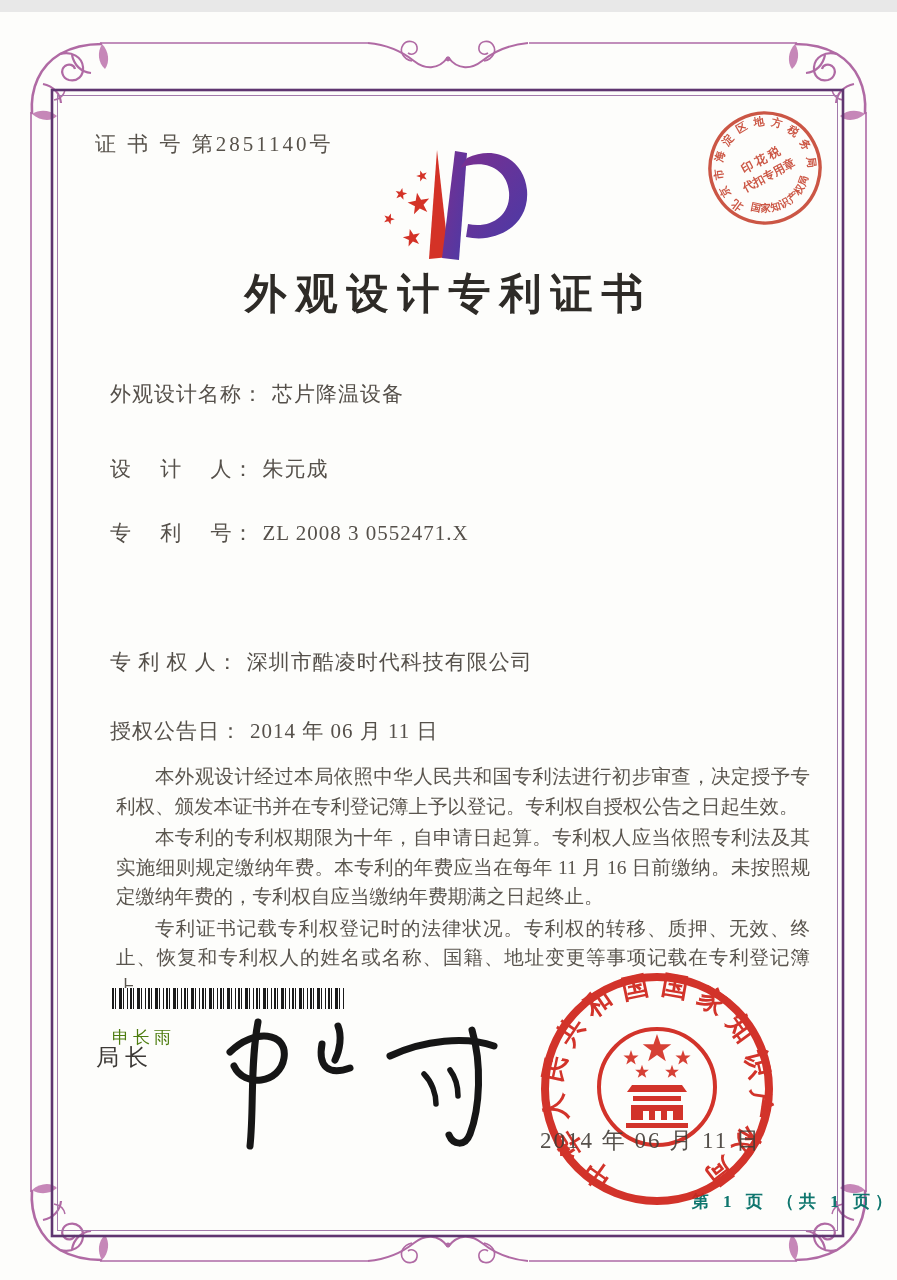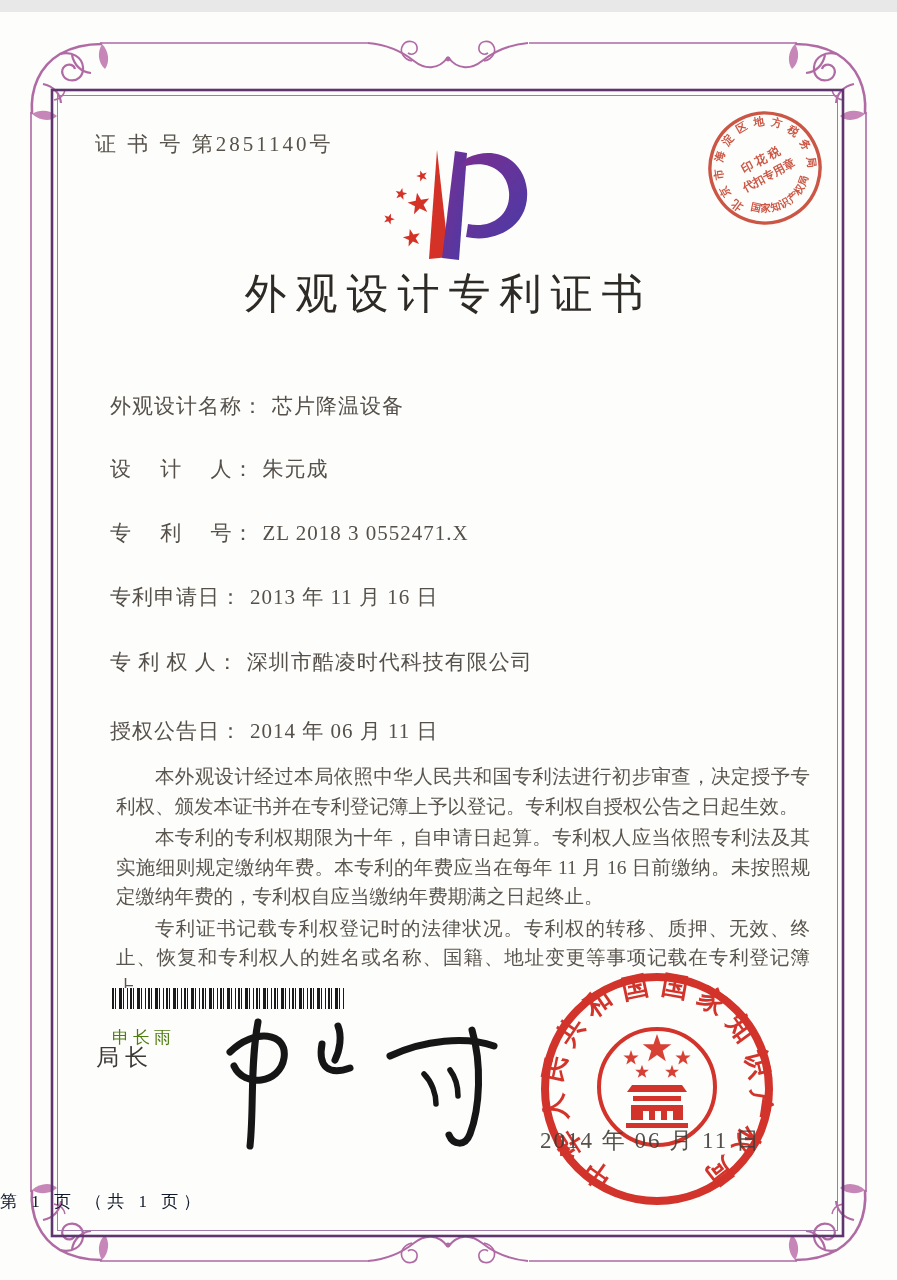--- a/index.html
+++ b/index.html
@@ -4,38 +4,38 @@
 <style>
   html,body{margin:0;padding:0;background:#e8e8e8;}
   .page{
     position:relative;width:897px;height:1280px;margin:12px auto;
     background:#fdfdfb;overflow:hidden;
     font-family:"Liberation Serif","DejaVu Serif",serif;
     color:#4b4743;
   }
   .abs{position:absolute;}
   .cert-number{left:95px;top:118px;font-size:21px;letter-spacing:3px;color:#57524b;}
-  .title{left:0;right:0;top:254px;text-align:center;font-size:42px;font-weight:normal;
+  .title{left:0;right:0;top:254px;text-align:center;font-size:42px;font-weight:bold;
          letter-spacing:9px;color:#2e2b27;}
   .field{left:110px;font-size:21px;color:#55504a;letter-spacing:1px;white-space:nowrap;}
   .field .value{margin-left:8px;}
   .paras{left:116px;top:750px;width:694px;font-size:19.5px;line-height:29.5px;
          color:#5a554e;text-align:justify;}
   .paras p{margin:0 0 2px 0;text-indent:2em;}
   .barcode{left:112px;top:976px;width:232px;height:21px;
     background:repeating-linear-gradient(90deg,
       #1a1a1a 0 2px,#fff 2px 3px,#1a1a1a 3px 4px,#fff 4px 7px,
       #1a1a1a 7px 10px,#fff 10px 11px,#1a1a1a 11px 12px,#fff 12px 15px,
       #1a1a1a 15px 16px,#fff 16px 18px);}
   .signer-title{left:96px;top:1030px;font-size:23px;color:#3c3936;letter-spacing:6px;}
   .signer-name{left:112px;top:1014px;font-size:17px;color:#4d7c0f;letter-spacing:4px;}
   .seal-date{left:540px;top:1113px;font-size:23px;color:#423d37;letter-spacing:2px;
              opacity:.9;z-index:6;}
-  .footer{left:0;right:0;top:1178px;text-align:left;font-size:17px;color:#0f172a;
-          letter-spacing:5px;}
+  .footer{left:0;right:0;top:1178px;text-align:right;font-size:17px;color:#0f766e;
+          letter-spacing:5px;font-weight:bold;}
   svg text{font-family:"Liberation Serif","DejaVu Serif",serif;}
 </style>
 </head>
 <body>
 
 <div class="page">
 
   <svg class="abs" style="left:0;top:0;" width="897" height="1280" viewBox="0 0 897 1280">
     <defs>
       <g id="cornerFl" fill="none" stroke="#b06aa4" stroke-width="2.2">
@@ -89,31 +89,28 @@
     <use href="#star" transform="translate(51,83) scale(0.58) rotate(20)"></use>
     <use href="#star" transform="translate(74,102) scale(0.92) rotate(-14)"></use>
     <path d="M99,14 L91,123 L111,121 Z" fill="#d43227"></path>
     <path d="M117,15 L129,17 L121,124 L104,122 Z" fill="url(#pgrad)"></path>
     <path d="M129,22 C158,8 186,24 189,54 C192,88 160,108 128,101 L130,88
              C153,93 173,79 171,56 C169,33 147,22 122,32 Z" fill="url(#pgrad)"></path>
   </svg>
 
   <div class="abs title">外观设计专利证书</div>
 
-  <div class="abs field" style="top:380px">
+  <div class="abs field" style="top:368px">
     <span>外观设计名称：</span><span class="value">芯片降温设备</span>
   </div>
   <div class="abs field" style="top:443px">
     <span>设　 计 　人：</span><span class="value">朱元成</span>
   </div>
   <div class="abs field" style="top:507px">
-    <span>专　 利 　号：</span><span class="value">ZL 2018 3 0552471.X</span>
-  </div>
-  <div class="abs field" style="top:571px">
-    <span>专利申请日：</span><span class="value">2013 年 11 月 16 日</span>
+    <span>专　 利 　号：</span><span class="value">ZL 2008 3 0552471.X</span>
   </div>
   <div class="abs field" style="top:636px">
     <span>专 利 权 人：</span><span class="value">深圳市酷凌时代科技有限公司</span>
   </div>
   <div class="abs field" style="top:705px">
     <span>授权公告日：</span><span class="value">2014 年 06 月 11 日</span>
   </div>
 
   <div class="abs paras">
     <p>本外观设计经过本局依照中华人民共和国专利法进行初步审查，决定授予专利权、颁发本证书并在专利登记簿上予以登记。专利权自授权公告之日起生效。</p>

